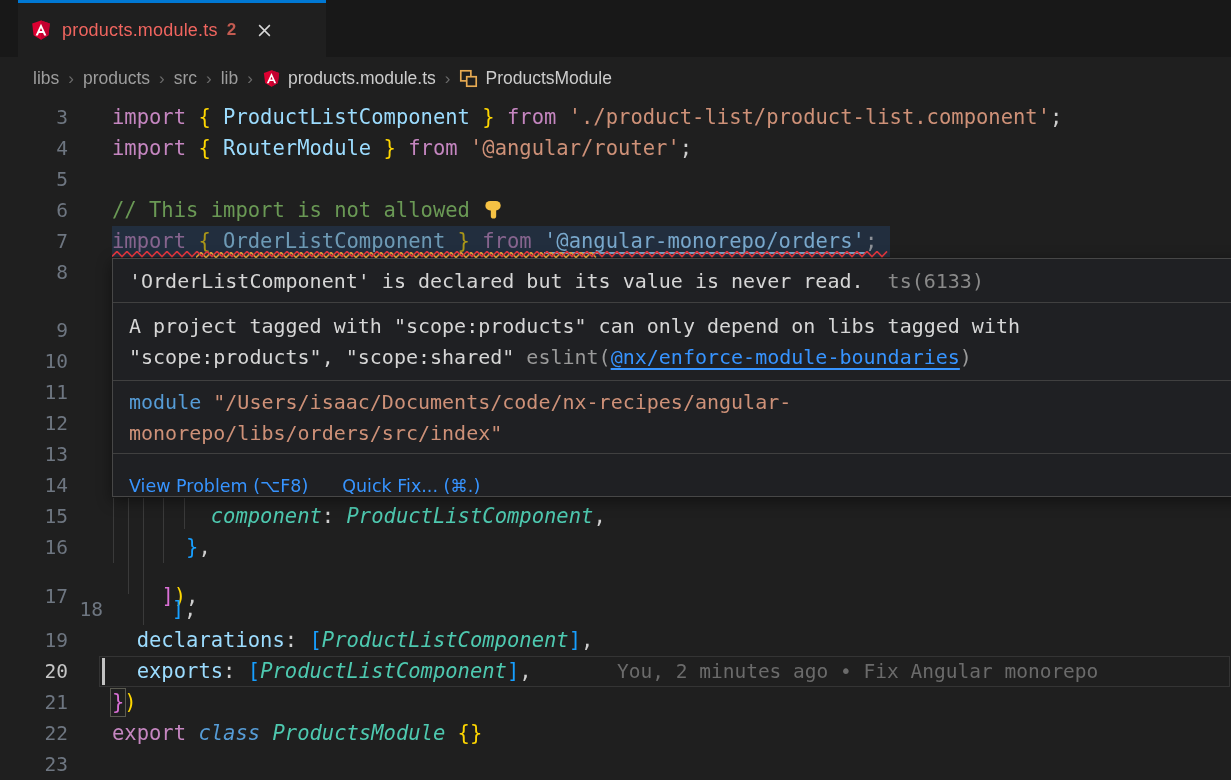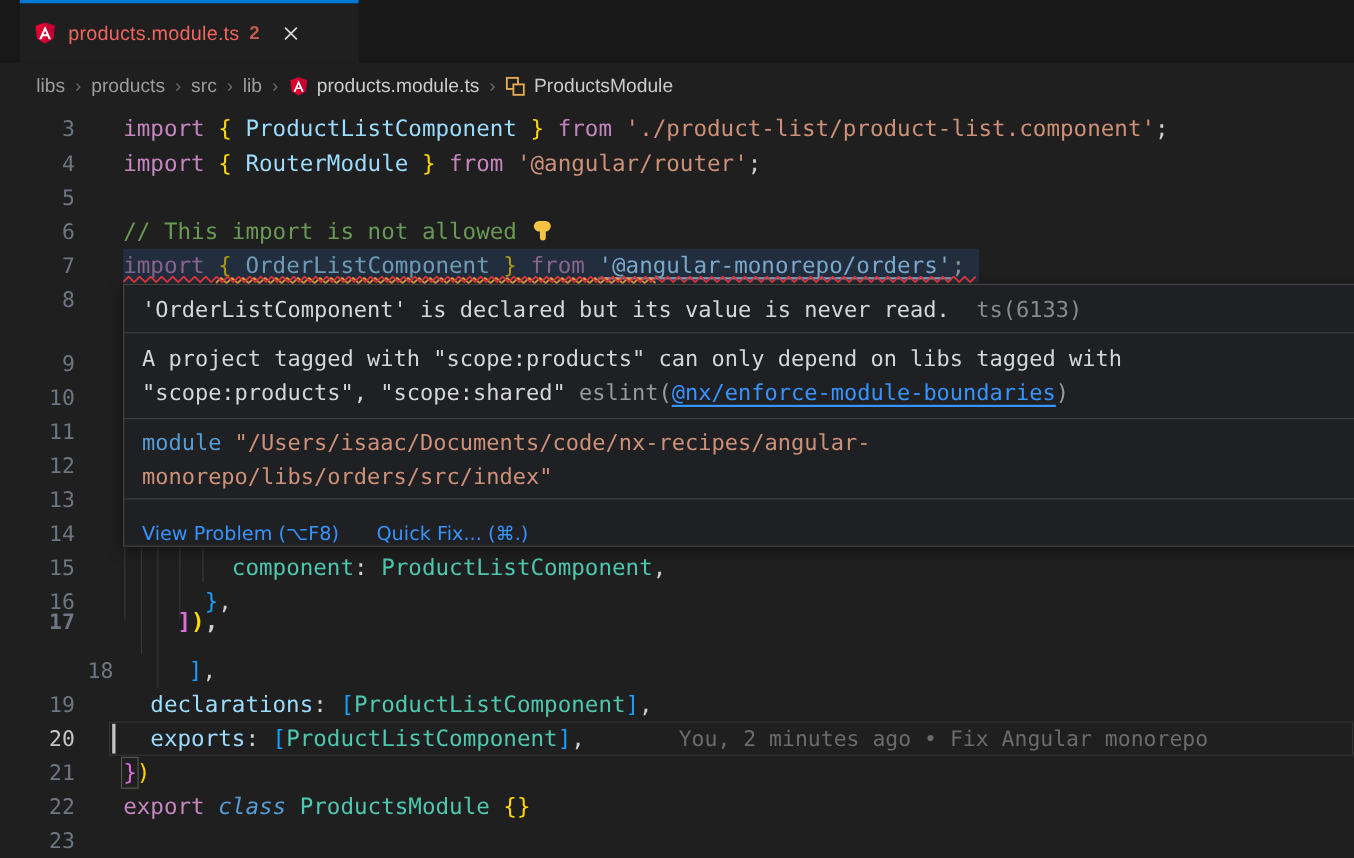--- a/index.html
+++ b/index.html
@@ -30,21 +30,21 @@
   .code-row.current .ln { color:var(--c-linenum-active); }
   .code { position:absolute; left:112px; top:0; white-space:pre;
           font-family:"DejaVu Sans Mono", monospace; font-size:20.5px; line-height:31px; color:#d4d4d4; z-index:2; }
   .hl-bg { position:absolute; left:112px; top:0; width:778px; height:31px; background:var(--c-line7-bg); z-index:0; }
   .squig { position:absolute; height:7px; z-index:3; }
   .blame { position:absolute; left:617px; top:0; font-family:"DejaVu Sans Mono", monospace;
            font-size:19.5px; line-height:31px; color:var(--c-blame); z-index:2; }
 
   
   .tk-kw  { color:var(--c-kw);text-align:right; }  .tk-kwb { color:var(--c-kwb);font-style:italic; }
-  .tk-id  { color:var(--c-id); }  .tk-cls { color:var(--c-cls); }
+  .tk-id  { color:var(--c-id); }  .tk-cls { color:var(--c-cls);font-style:italic; }
   .tk-str { color:var(--c-str); } .tk-cm  { color:var(--c-cm); }
   .tk-pn  { color:var(--c-pn); }
   .tk-b1  { color:var(--c-b1); }  .tk-b2  { color:var(--c-b2); }  .tk-b3 { color:var(--c-b3); }
   .tk-lnk { color:var(--c-lnk); text-decoration:underline; text-underline-offset:4px;text-align:right; }
   .tk-pl  { color:#d4d4d4; }
   .dim    { opacity:.62; }
 
   .guide { position:absolute; width:1px; background:#3a3a3a; z-index:1; }
   #guide-1 { left:113px; top:398px; height:65px; }
   #guide-2 { left:128px; top:398px; height:96px; }
@@ -193,21 +193,21 @@
         <span class="code"></span>
       </div>
       <div class="code-row" style="top: 401px;">
         <span class="ln">15</span>
         <span class="code"><span class="tk-pl">        </span><span class="tk-cls">component</span><span class="tk-pn">:</span><span class="tk-pl"> </span><span class="tk-cls">ProductListComponent</span><span class="tk-pn">,</span></span>
       </div>
       <div class="code-row" style="top: 432px;">
         <span class="ln">16</span>
         <span class="code"><span class="tk-pl">      </span><span class="tk-b3">}</span><span class="tk-pn">,</span></span>
       </div>
-      <div class="code-row" style="top: 450px; font-weight: bold;">
+      <div class="code-row" style="top: 481px;">
         <span class="ln">17</span>
         <span class="code"><span class="tk-pl">    </span><span class="tk-b2">]</span><span class="tk-b1">)</span><span class="tk-pn">,</span></span>
       </div>
       <div class="code-row" style="top: 494px; margin-left: 35px;">
         <span class="ln">18</span>
         <span class="code"><span class="tk-pl">  </span><span class="tk-b3">]</span><span class="tk-pn">,</span></span>
       </div>
       <div class="code-row" style="top: 525px;">
         <span class="ln">19</span>
         <span class="code"><span class="tk-pl">  </span><span class="tk-id">declarations</span><span class="tk-pn">: </span><span class="tk-b3">[</span><span class="tk-cls">ProductListComponent</span><span class="tk-b3">]</span><span class="tk-pn">,</span></span>

